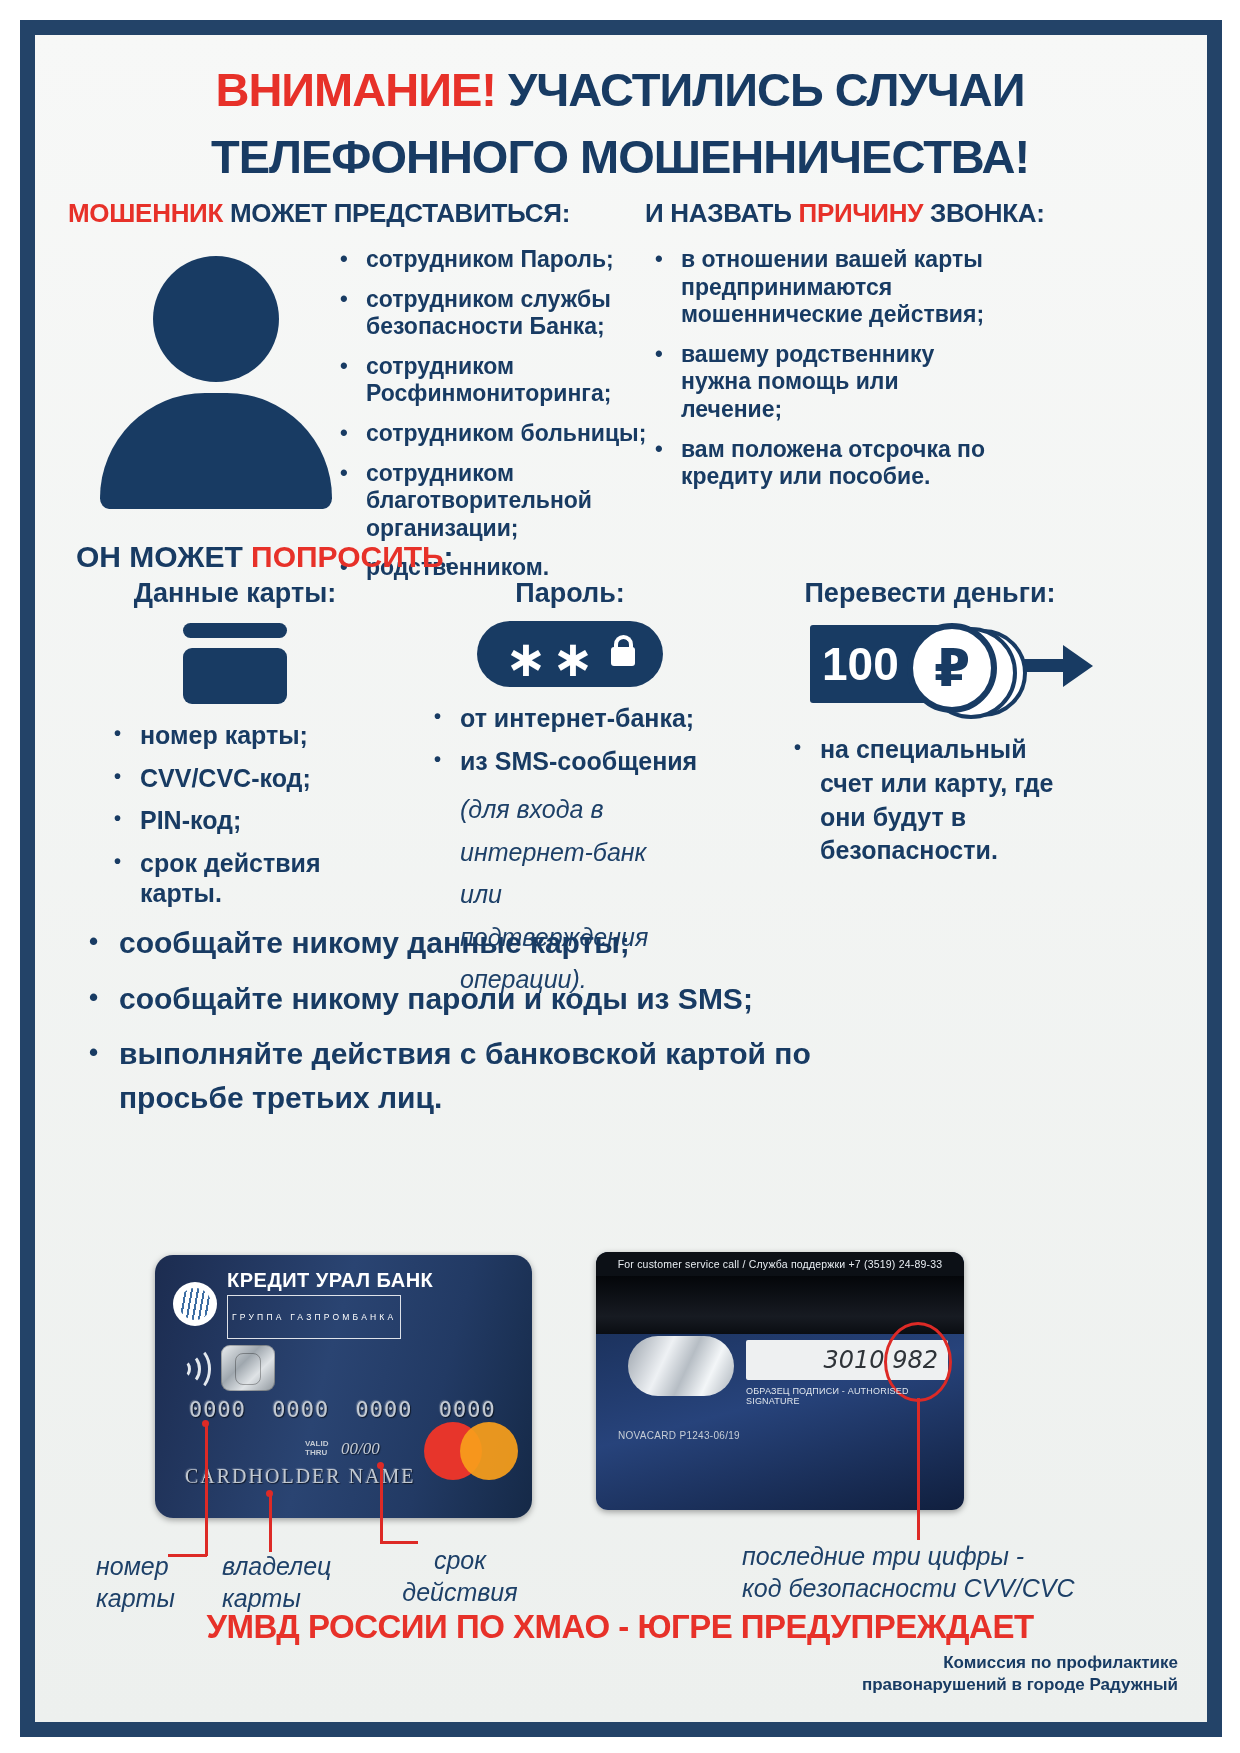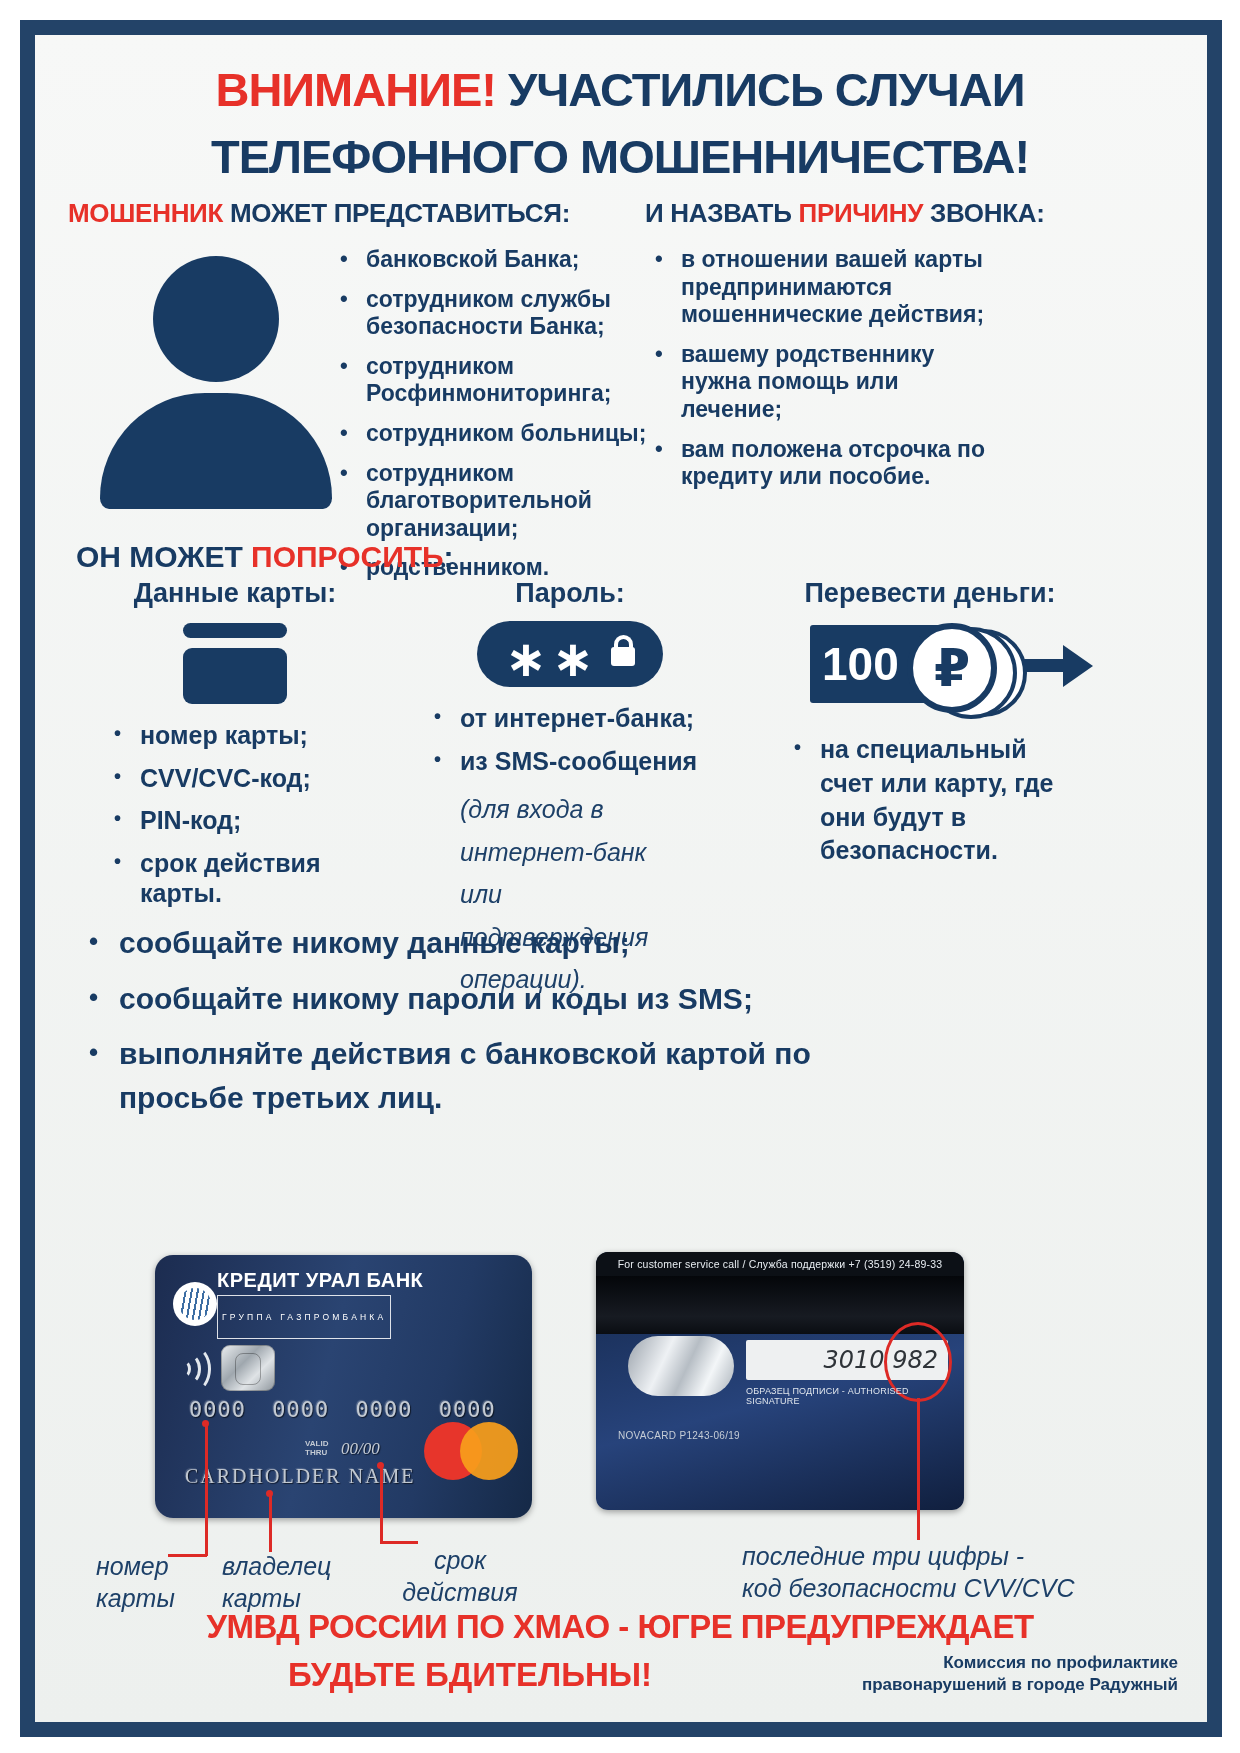--- a/index.html
+++ b/index.html
@@ -77,21 +77,21 @@
   ul.dont-list li::before{content:"•";position:absolute;left:-30px;top:2px;font-size:26px;}
 
   
   .card-front{left:155px;top:1255px;width:377px;height:263px;border-radius:18px;
     background:linear-gradient(105deg,#1c2c50 0%,#2a4472 45%,#223a64 72%,#152947 100%);
     box-shadow:0 2px 6px rgba(0,0,0,.35);}
   .cf-logo{position:absolute;left:18px;top:14px;display:flex;align-items:center;}
   .globe{width:44px;height:44px;border-radius:50%;background:#fff;display:flex;align-items:center;justify-content:center;}
   .globe i{display:block;width:32px;height:32px;border-radius:50%;
     background:repeating-linear-gradient(100deg,#3c6da3 0 2px,#fff 2px 6px);}
-  .cf-bank{}
+  .cf-bank{margin-left:10px;}
   .cf-bank-name{color:#fff;font-size:20px;font-weight:800;letter-spacing:.5px;white-space:nowrap;}
   .cf-bank-group{display:inline-block;color:#fff;font-size:8.5px;letter-spacing:3.2px;
     border:1px solid rgba(255,255,255,.85);padding:16px 4px;margin-top:3px;white-space:nowrap;}
   .contactless{position:absolute;left:22px;top:92px;width:36px;height:44px;}
   .contactless i{position:absolute;top:50%;left:0;transform:translateY(-50%);
     border:3px solid transparent;border-right:3px solid #e3e8ee;border-radius:50%;}
   .contactless i:nth-child(1){width:8px;height:12px;}
   .contactless i:nth-child(2){width:18px;height:25px;}
   .contactless i:nth-child(3){width:28px;height:40px;}
   .chip{position:absolute;left:66px;top:90px;width:54px;height:46px;border-radius:9px;
@@ -156,21 +156,21 @@
     <div>ТЕЛЕФОННОГО МОШЕННИЧЕСТВА!</div>
   </div>
 
   <div class="abs col-imp">
     <div class="h2"><span class="red">МОШЕННИК</span><span> МОЖЕТ ПРЕДСТАВИТЬСЯ:</span></div>
     <div class="person">
       <div class="head"></div>
       <div class="body"></div>
     </div>
     <ul class="blist imp-list">
-      <li>банковской Банка;</li>
+      <li>сотрудником Пароль;</li>
       <li>сотрудником службы безопасности Банка;</li>
       <li>сотрудником Росфинмониторинга;</li>
       <li>сотрудником больницы;</li>
       <li>сотрудником благотворительной организации;</li>
       <li>родственником.</li>
     </ul>
   </div>
 
   <div class="abs col-reason">
     <div class="h2"><span>И НАЗВАТЬ </span><span class="red">ПРИЧИНУ</span><span> ЗВОНКА:</span></div>
@@ -284,16 +284,15 @@
   <div class="plabel" style="left:96px;top:1550px;">номер
 карты</div>
   <div class="plabel" style="left:222px;top:1550px;">владелец
 карты</div>
   <div class="plabel" style="left:390px;top:1544px;width:140px;text-align:center;">срок
 действия</div>
   <div class="plabel" style="left:742px;top:1540px;width:376px;text-align:left;">последние три цифры -
 код безопасности CVV/CVC</div>
 
   <div class="abs warn1">УМВД  РОССИИ ПО ХМАО - ЮГРЕ ПРЕДУПРЕЖДАЕТ</div>
-  <div class="abs warn2">БУДЬТЕ БДИТЕЛЬНЫ!</div>
   <div class="abs committee">Комиссия по профилактике
 правонарушений в городе Радужный</div>
 </div>
 
 </body></html>

